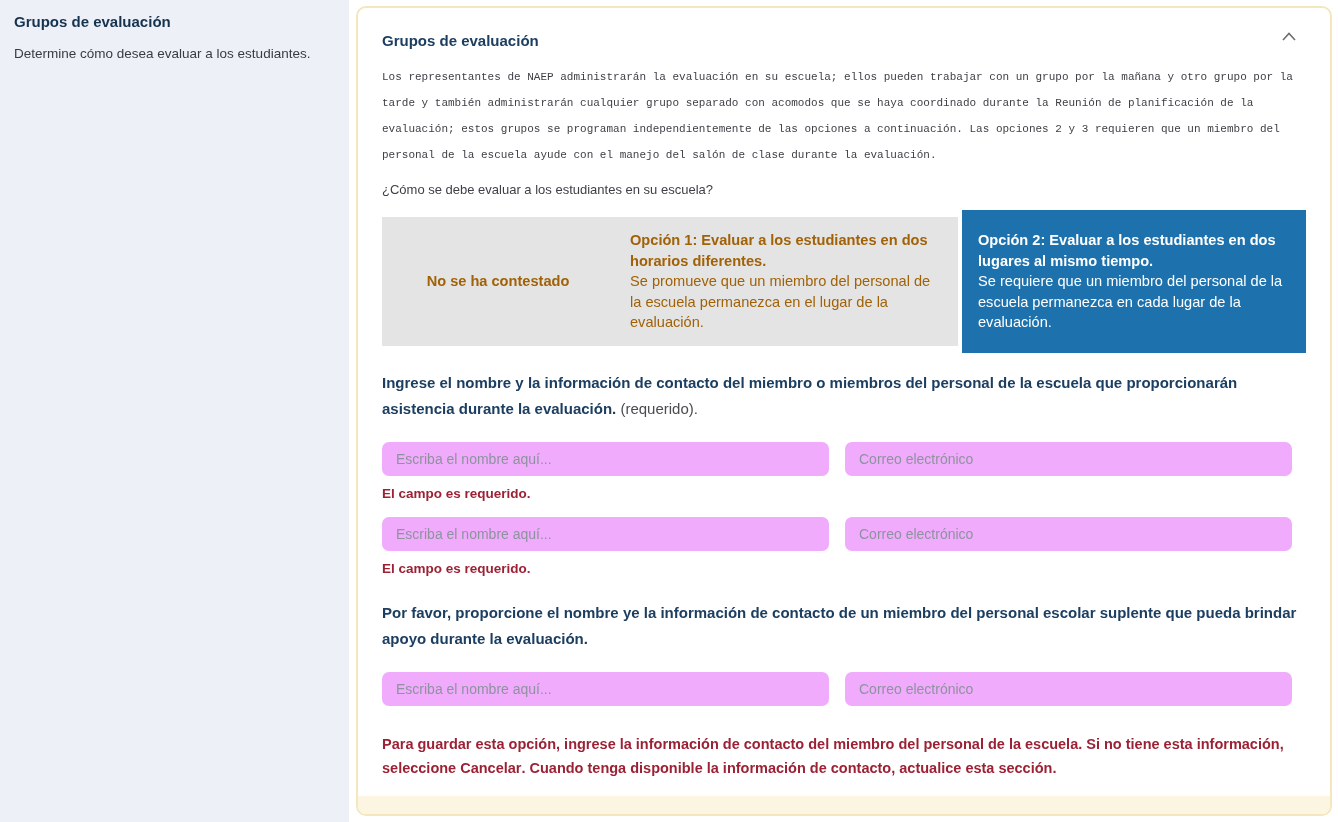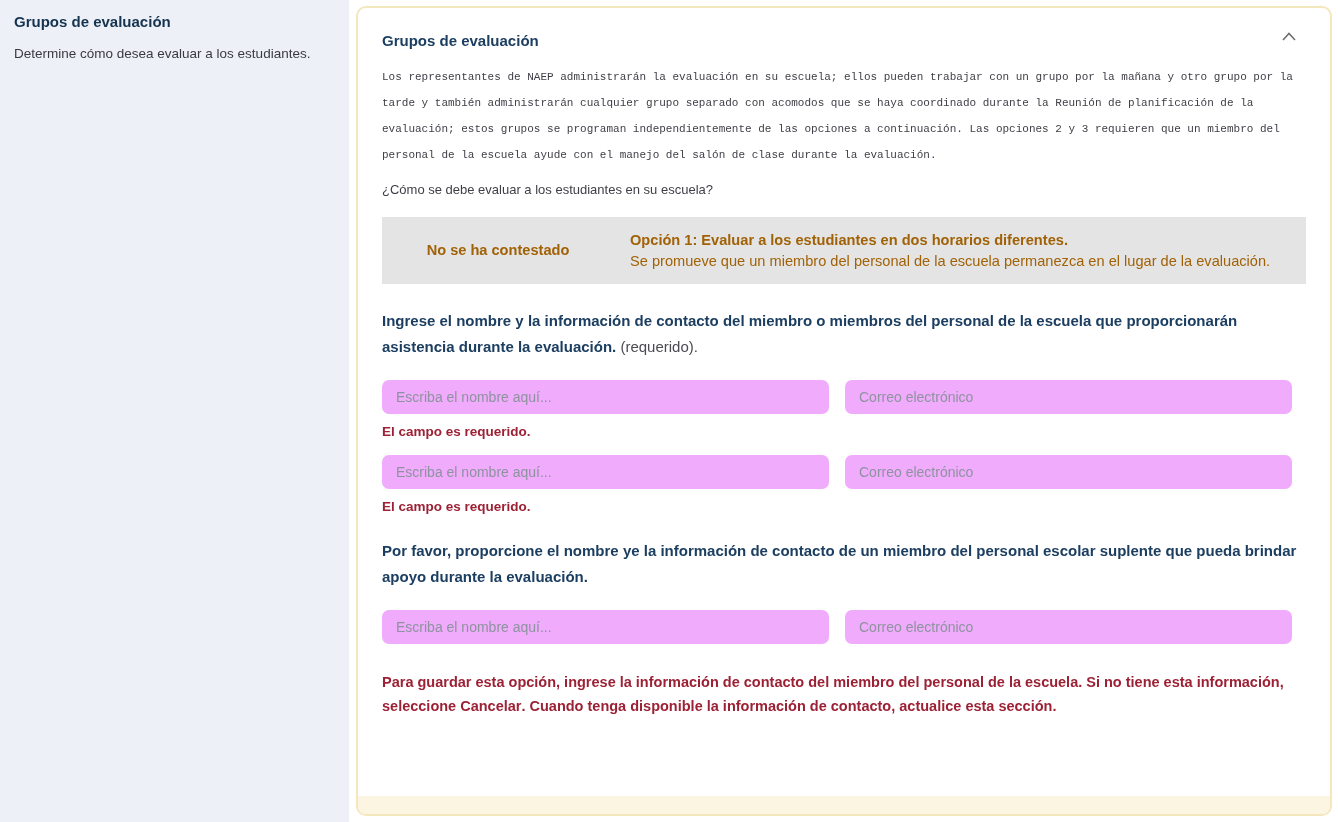--- a/index.html
+++ b/index.html
@@ -118,20 +118,24 @@
 
     <p class="intro">Los representantes de NAEP administrarán la evaluación en su escuela; ellos pueden trabajar con un grupo por la mañana y otro grupo por la tarde y también administrarán cualquier grupo separado con acomodos que se haya coordinado durante la Reunión de planificación de la evaluación; estos grupos se programan independientemente de las opciones a continuación. Las opciones 2 y 3 requieren que un miembro del personal de la escuela ayude con el manejo del salón de clase durante la evaluación.</p>
     <p class="question">¿Cómo se debe evaluar a los estudiantes en su escuela?</p>
 
     <div class="options-table">
       <div class="cell status">No se ha contestado</div>
       <div class="cell">
         <span class="opt-title">Opción 1: Evaluar a los estudiantes en dos horarios diferentes.</span>
         <span class="opt-desc">Se promueve que un miembro del personal de la escuela permanezca en el lugar de la evaluación.</span>
       </div>
+      <div class="cell selected">
+        <span class="opt-title">Opción 2: Evaluar a los estudiantes en dos lugares al mismo tiempo.</span>
+        <span class="opt-desc">Se requiere que un miembro del personal de la escuela permanezca en cada lugar de la evaluación.</span>
+      </div>
     </div>
 
     <p class="section-heading"><span>Ingrese el nombre y la información de contacto del miembro o miembros del personal de la escuela que proporcionarán asistencia durante la evaluación.</span> <span class="note">(requerido).</span></p>
 
     <div class="field-row">
       <div class="field-col">
         <input class="text-field" type="text" placeholder="Escriba el nombre aquí..." style="">
         <div class="field-error">El campo es requerido.</div>
       </div>
       <div class="field-col">

